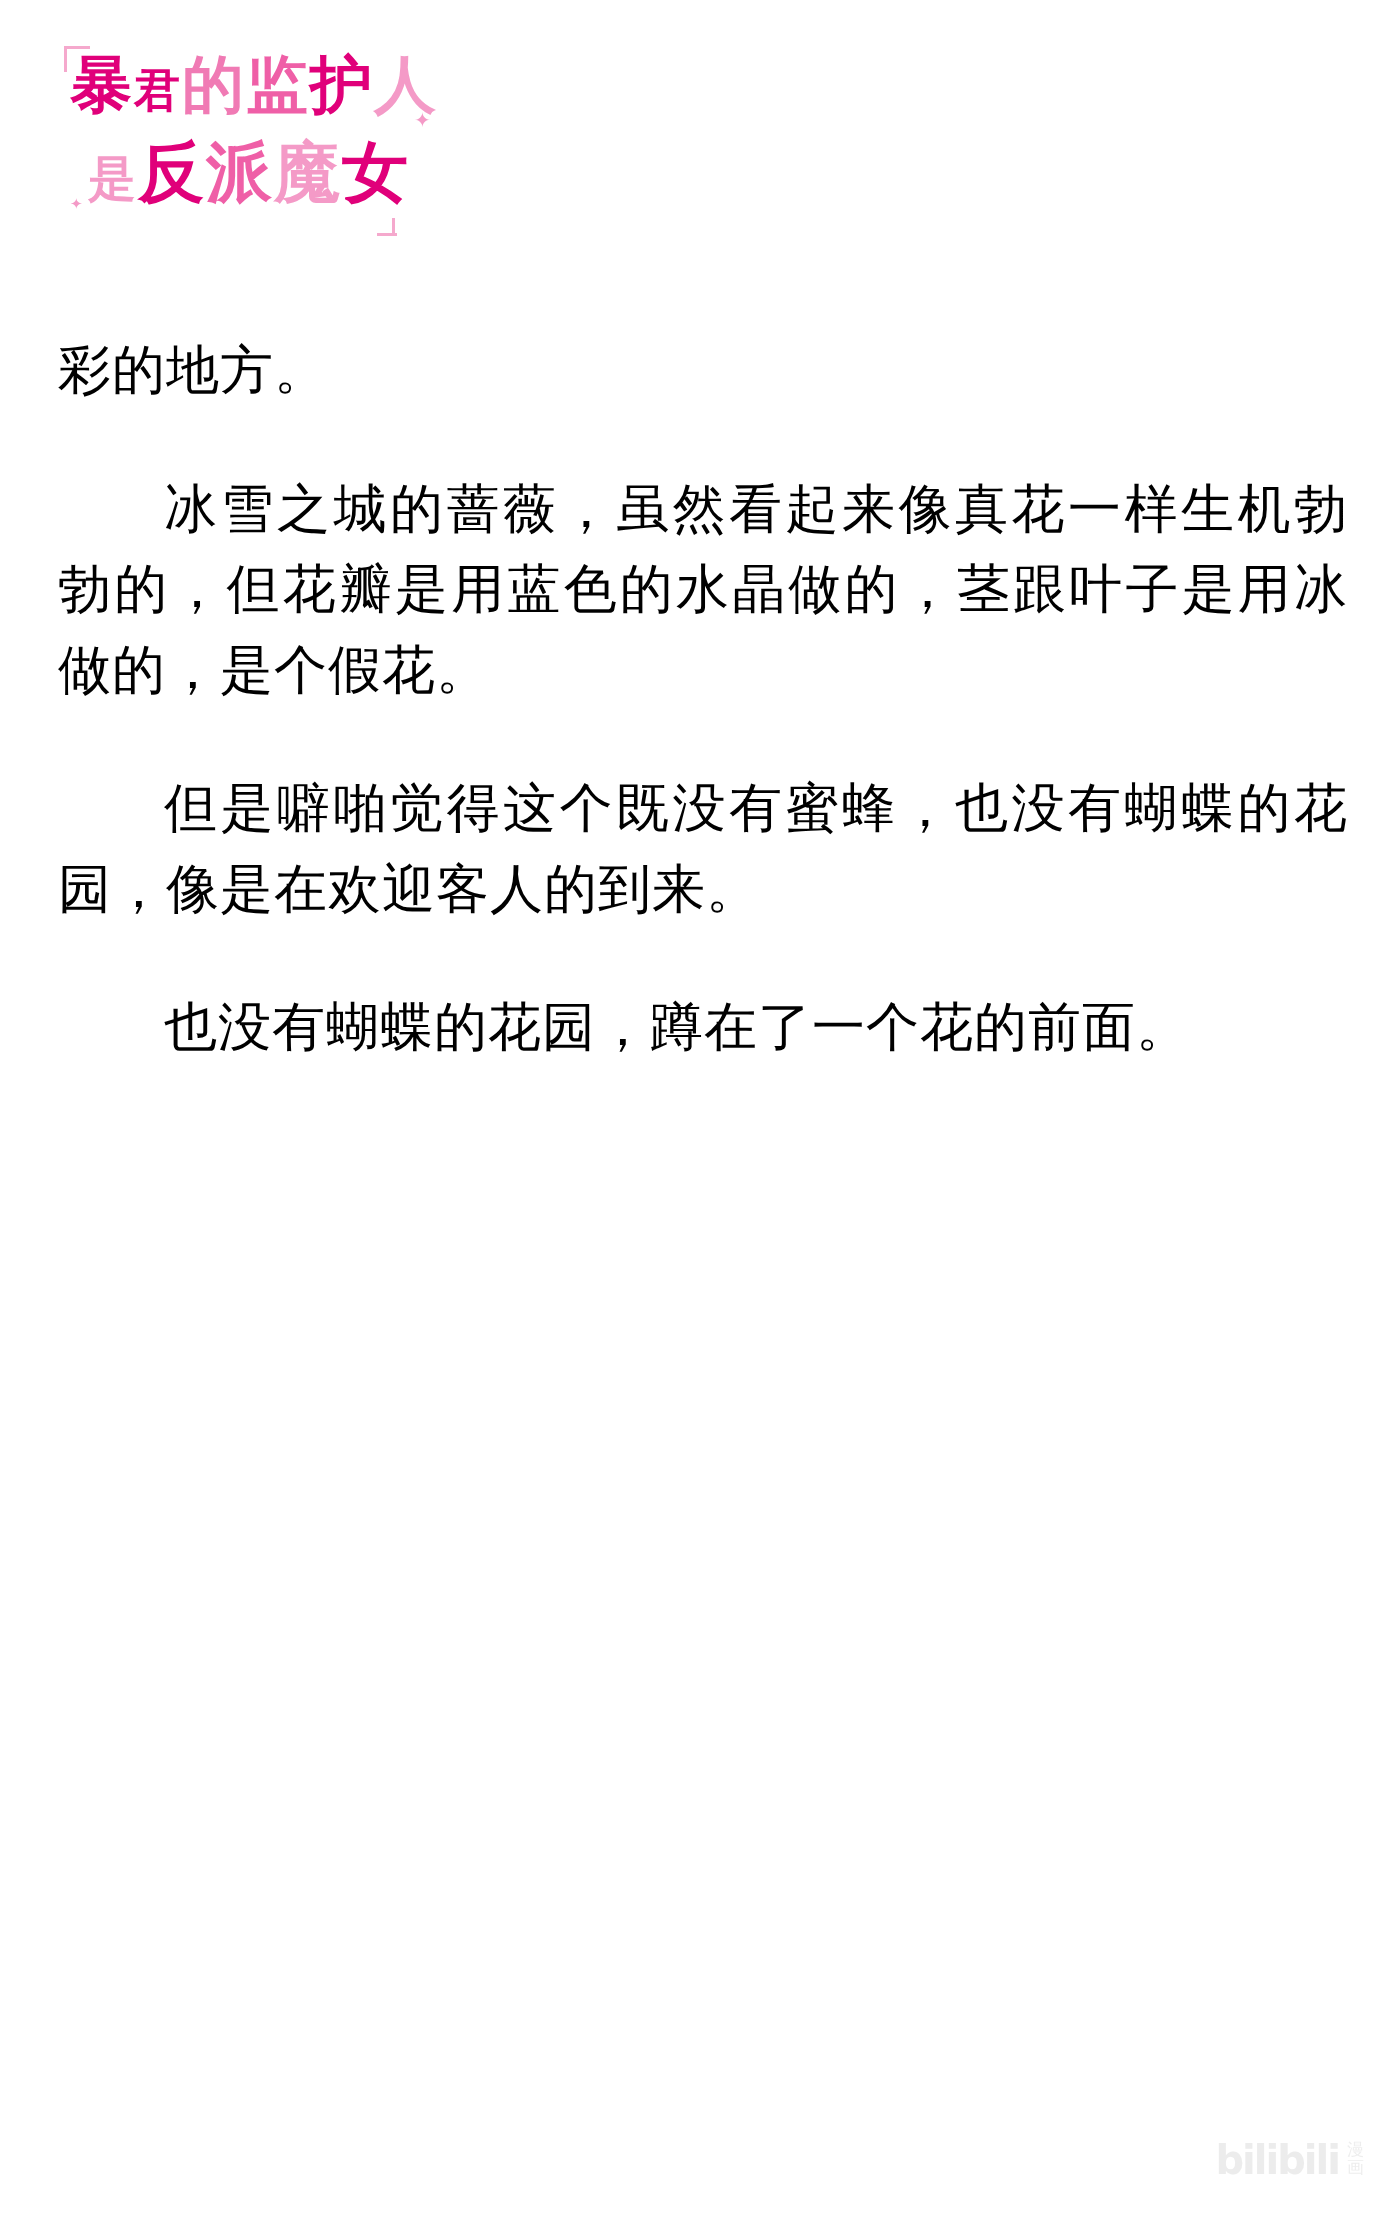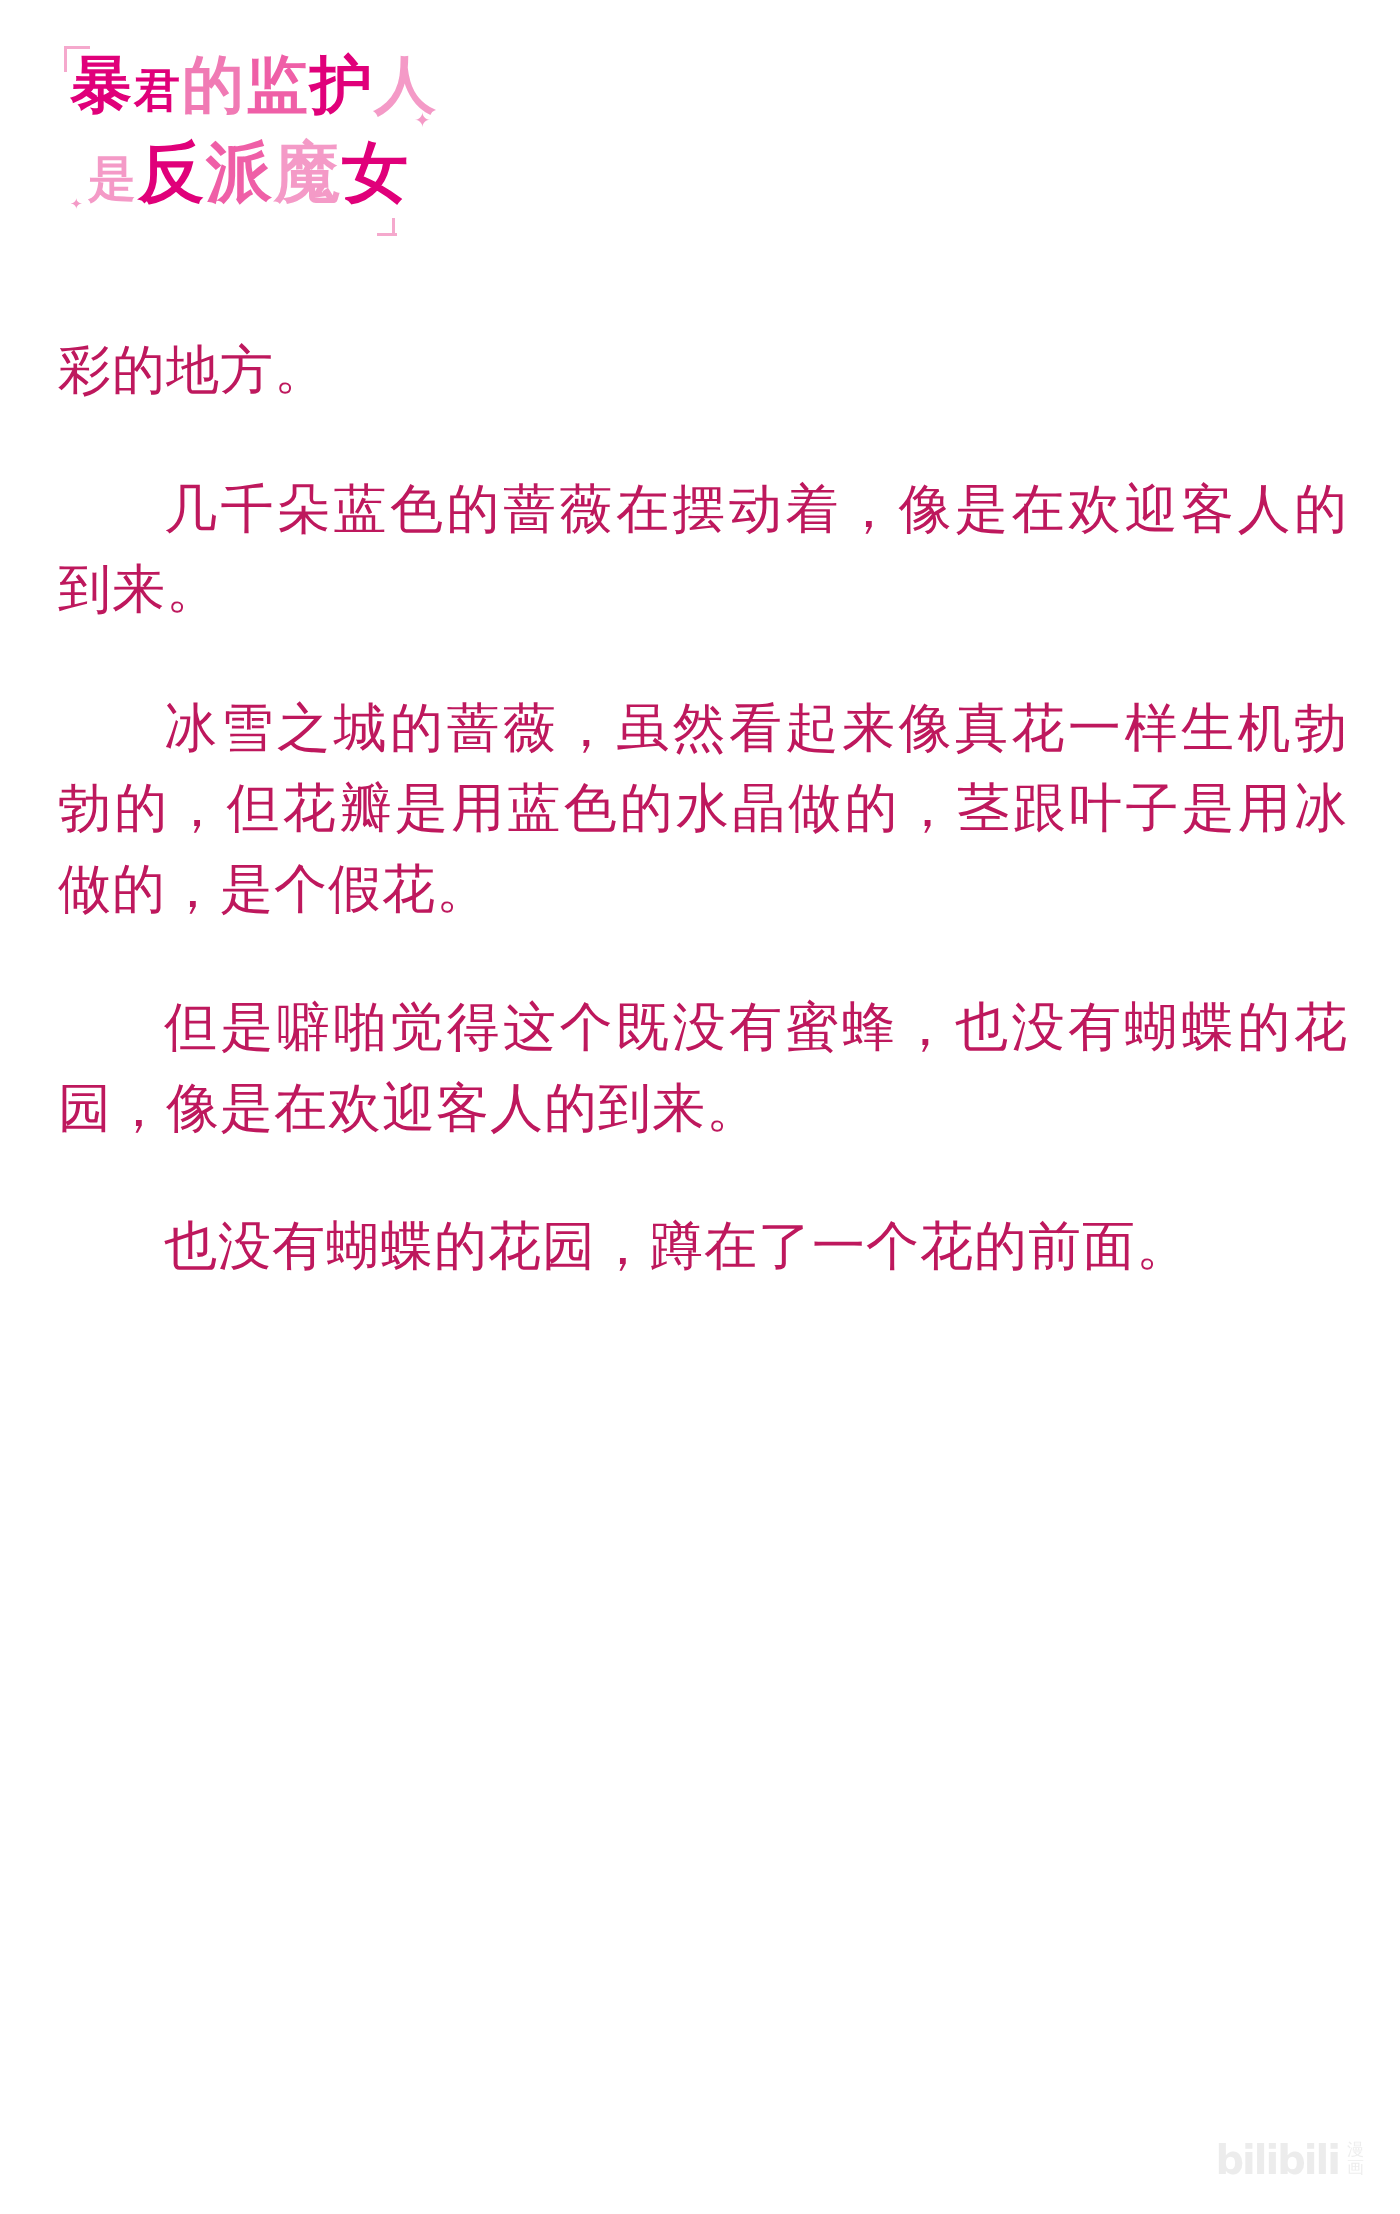--- a/index.html
+++ b/index.html
@@ -73,21 +73,21 @@
   }
   .logo-sparkle.s1 { top: 70px; left: 352px; }
   .logo-sparkle.s2 { top: 156px; left: 8px; font-size: 15px; }
 
   
   .page-text {
     position: absolute;
     top: 330px;
     left: 58px;
     width: 1290px;
-    color: #be185d;
+    color: #000000;
     font-family: "DejaVu Sans", sans-serif;
     font-size: 53px;
     line-height: 1.52;
     letter-spacing: 1px;
   }
   .page-text p {
     margin: 0 0 58px 0;
     text-align: justify;
   }
   .page-text p.indent {
@@ -136,21 +136,20 @@
     <span class="c0">暴</span><span class="c1">君</span><span class="c2">的</span><span class="c3">监</span><span class="c4">护</span><span class="c5">人</span>
   </div>
 
   <div class="logo-line logo-line2">
     <span class="d0">是</span><span class="d1">反</span><span class="d2">派</span><span class="d3">魔</span><span class="d4">女</span>
   </div>
 </div>
 
 <div class="page-text">
   <p>彩的地方。</p>
-  <p class="indent">几千朵蓝色的蔷薇在摆动着，像是在欢迎客人的到来。</p>
   <p class="indent">冰雪之城的蔷薇，虽然看起来像真花一样生机勃勃的，但花瓣是用蓝色的水晶做的，茎跟叶子是用冰做的，是个假花。</p>
   <p class="indent">但是噼啪觉得这个既没有蜜蜂，也没有蝴蝶的花园，像是在欢迎客人的到来。</p>
   <p class="indent">也没有蝴蝶的花园，蹲在了一个花的前面。</p>
 </div>
 
 <div class="watermark">
   <span class="wm-logo">bilibili</span>
   <span class="wm-sub">
     <span>漫</span><br>
     <span>画</span>

